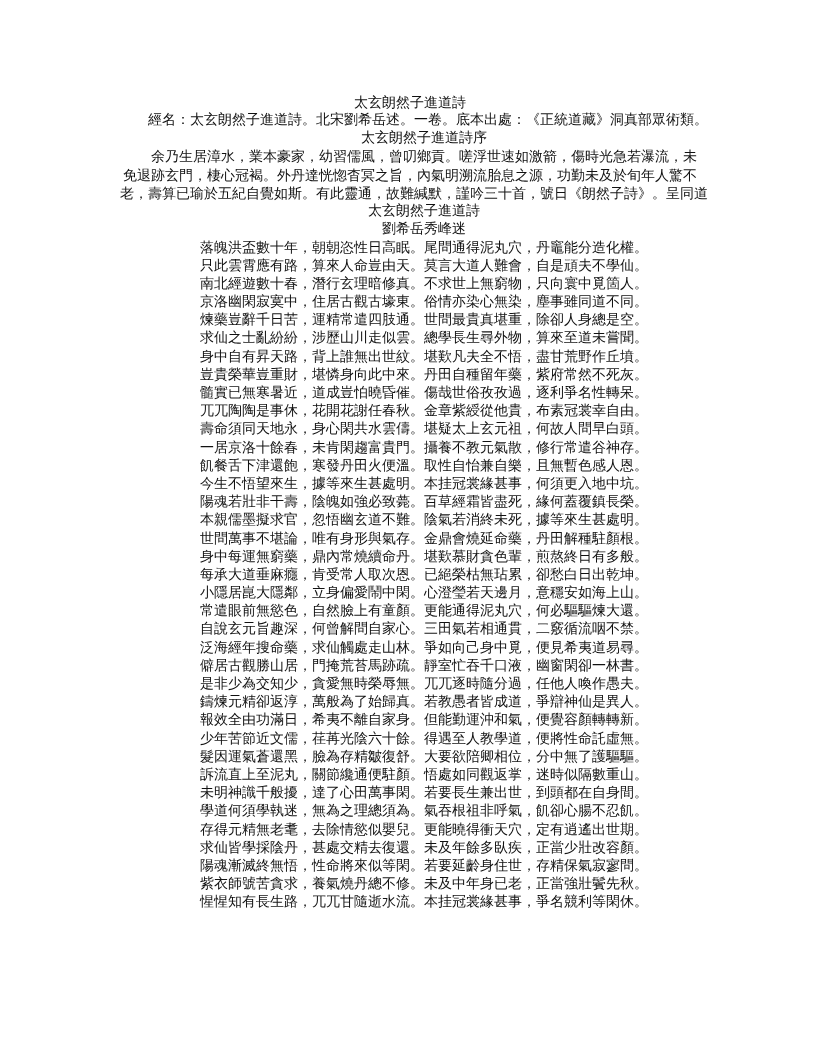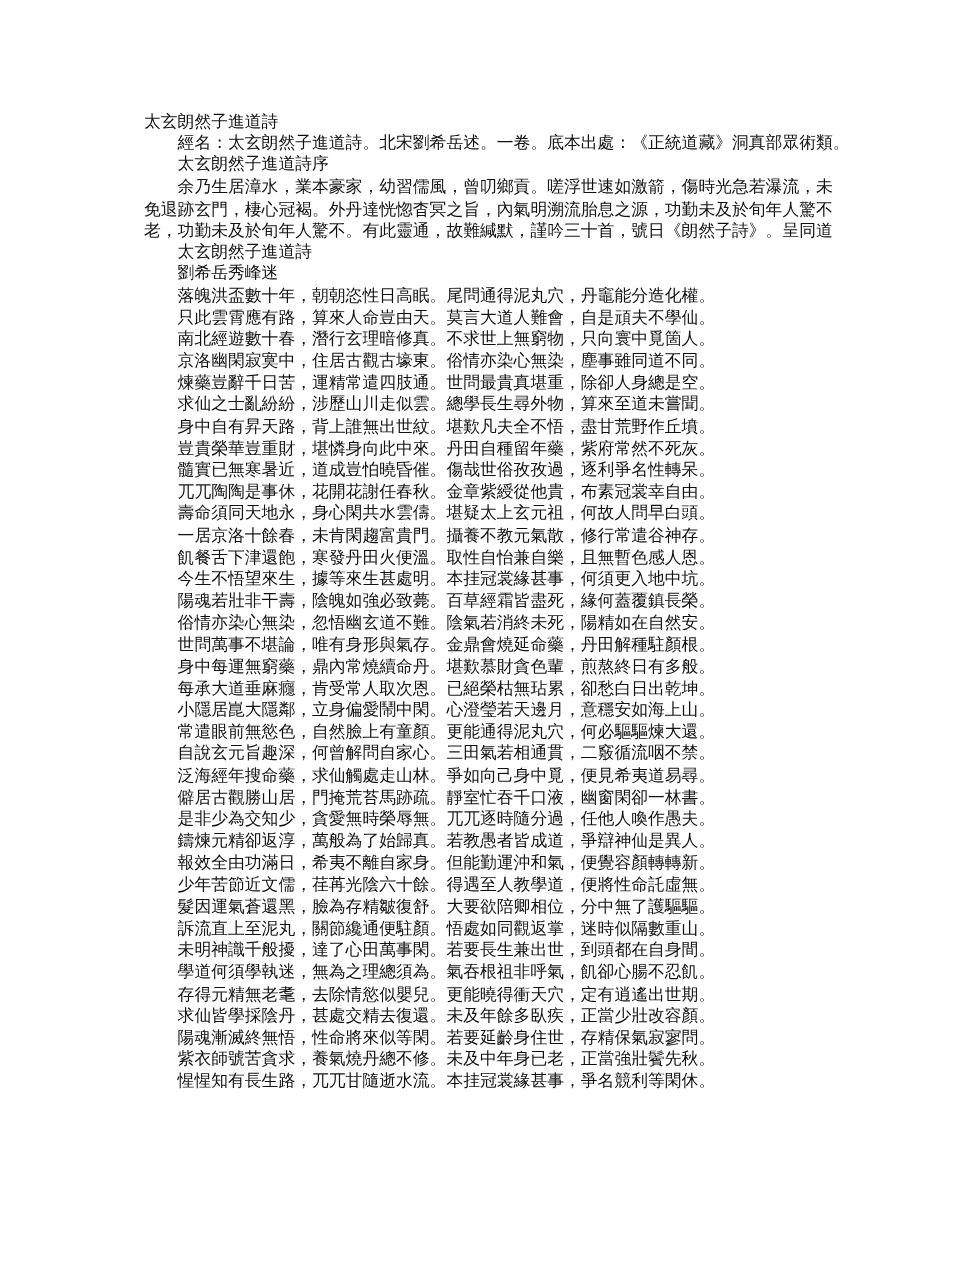--- a/index.html
+++ b/index.html
@@ -15,20 +15,21 @@
       font-family: "DejaVu Serif", "Liberation Serif", serif;
       color: #111111;
     }
     .page {
       position: absolute;
       left: 120px;
       top: 93px;
       width: 580px;
       font-size: 14px;
       line-height: 18.2px;
+      text-align: center;
     }
     .line {
       height: 18.2px;
       white-space: nowrap;
       letter-spacing: 0;
     }
     .indent {
       padding-left: 28px;
       font-family: Liberation Mono, monospace;
     }
@@ -37,42 +38,42 @@
 <body>
 
 <div class="page">
   <div class="line">太玄朗然子進道詩</div>
   <div class="line indent">經名：太玄朗然子進道詩。北宋劉希岳述。一卷。底本出處：《正統道藏》洞真部眾術類。</div>
 
   <div>
     <div class="line indent">太玄朗然子進道詩序</div>
     <div class="line indent">余乃生居漳水，業本豪家，幼習儒風，曾叨鄉貢。嗟浮世速如激箭，傷時光急若瀑流，未</div>
     <div class="line">免退跡玄門，棲心冠褐。外丹達恍惚杳冥之旨，內氣明溯流胎息之源，功勤未及於旬年人驚不</div>
-    <div class="line">老，功勤未及於旬年人驚不。有此靈通，故難緘默，謹吟三十首，號日《朗然子詩》。呈同道</div>
+    <div class="line">老，壽算已瑜於五紀自覺如斯。有此靈通，故難緘默，謹吟三十首，號日《朗然子詩》。呈同道</div>
   </div>
 
   <div>
     <div class="line indent">太玄朗然子進道詩</div>
     <div class="line indent">劉希岳秀峰迷</div>
     <div class="line indent">落魄洪盃數十年，朝朝恣性日高眠。尾問通得泥丸穴，丹竈能分造化權。</div>
     <div class="line indent">只此雲霄應有路，算來人命豈由天。莫言大道人難會，自是頑夫不學仙。</div>
     <div class="line indent">南北經遊數十春，潛行玄理暗修真。不求世上無窮物，只向寰中覓箇人。</div>
     <div class="line indent">京洛幽閑寂寞中，住居古觀古壕東。俗情亦染心無染，塵事雖同道不同。</div>
     <div class="line indent">煉藥豈辭千日苦，運精常遣四肢通。世問最貴真堪重，除卻人身總是空。</div>
     <div class="line indent">求仙之士亂紛紛，涉歷山川走似雲。總學長生尋外物，算來至道未嘗聞。</div>
     <div class="line indent">身中自有昇天路，背上誰無出世紋。堪歎凡夫全不悟，盡甘荒野作丘墳。</div>
     <div class="line indent">豈貴榮華豈重財，堪憐身向此中來。丹田自種留年藥，紫府常然不死灰。</div>
     <div class="line indent">髓實已無寒暑近，道成豈怕曉昏催。傷哉世俗孜孜過，逐利爭名性轉呆。</div>
     <div class="line indent">兀兀陶陶是事休，花開花謝任春秋。金章紫綬從他貴，布素冠裳幸自由。</div>
     <div class="line indent">壽命須同天地永，身心閑共水雲儔。堪疑太上玄元祖，何故人問早白頭。</div>
     <div class="line indent">一居京洛十餘春，未肯閑趨富貴門。攝養不教元氣散，修行常遣谷神存。</div>
     <div class="line indent">飢餐舌下津還飽，寒發丹田火便溫。取性自怡兼自樂，且無暫色感人恩。</div>
     <div class="line indent">今生不悟望來生，據等來生甚處明。本挂冠裳緣甚事，何須更入地中坑。</div>
     <div class="line indent">陽魂若壯非干壽，陰魄如強必致薨。百草經霜皆盡死，緣何蓋覆鎮長榮。</div>
-    <div class="line indent">俗情亦染心無染，忽悟幽玄道不難。陰氣若消終未死，陽精如在自然安。</div>
+    <div class="line indent">本親儒墨擬求官，忽悟幽玄道不難。陰氣若消終未死，據等來生甚處明。</div>
     <div class="line indent">世問萬事不堪論，唯有身形與氣存。金鼎會燒延命藥，丹田解種駐顏根。</div>
     <div class="line indent">身中每運無窮藥，鼎內常燒續命丹。堪歎慕財貪色輩，煎熬終日有多般。</div>
     <div class="line indent">每承大道垂麻癮，肯受常人取次恩。已絕榮枯無玷累，卻愁白日出乾坤。</div>
     <div class="line indent">小隱居崑大隱鄰，立身偏愛鬧中閑。心澄瑩若天邊月，意穩安如海上山。</div>
     <div class="line indent">常遣眼前無慾色，自然臉上有童顏。更能通得泥丸穴，何必驅驅煉大還。</div>
     <div class="line indent">自說玄元旨趣深，何曾解問自家心。三田氣若相通貫，二竅循流咽不禁。</div>
     <div class="line indent">泛海經年搜命藥，求仙觸處走山林。爭如向己身中覓，便見希夷道易尋。</div>
     <div class="line indent">僻居古觀勝山居，門掩荒苔馬跡疏。靜室忙吞千口液，幽窗閑卻一林書。</div>
     <div class="line indent">是非少為交知少，貪愛無時榮辱無。兀兀逐時隨分過，任他人喚作愚夫。</div>
     <div class="line indent">鑄煉元精卻返淳，萬般為了始歸真。若教愚者皆成道，爭辯神仙是異人。</div>

